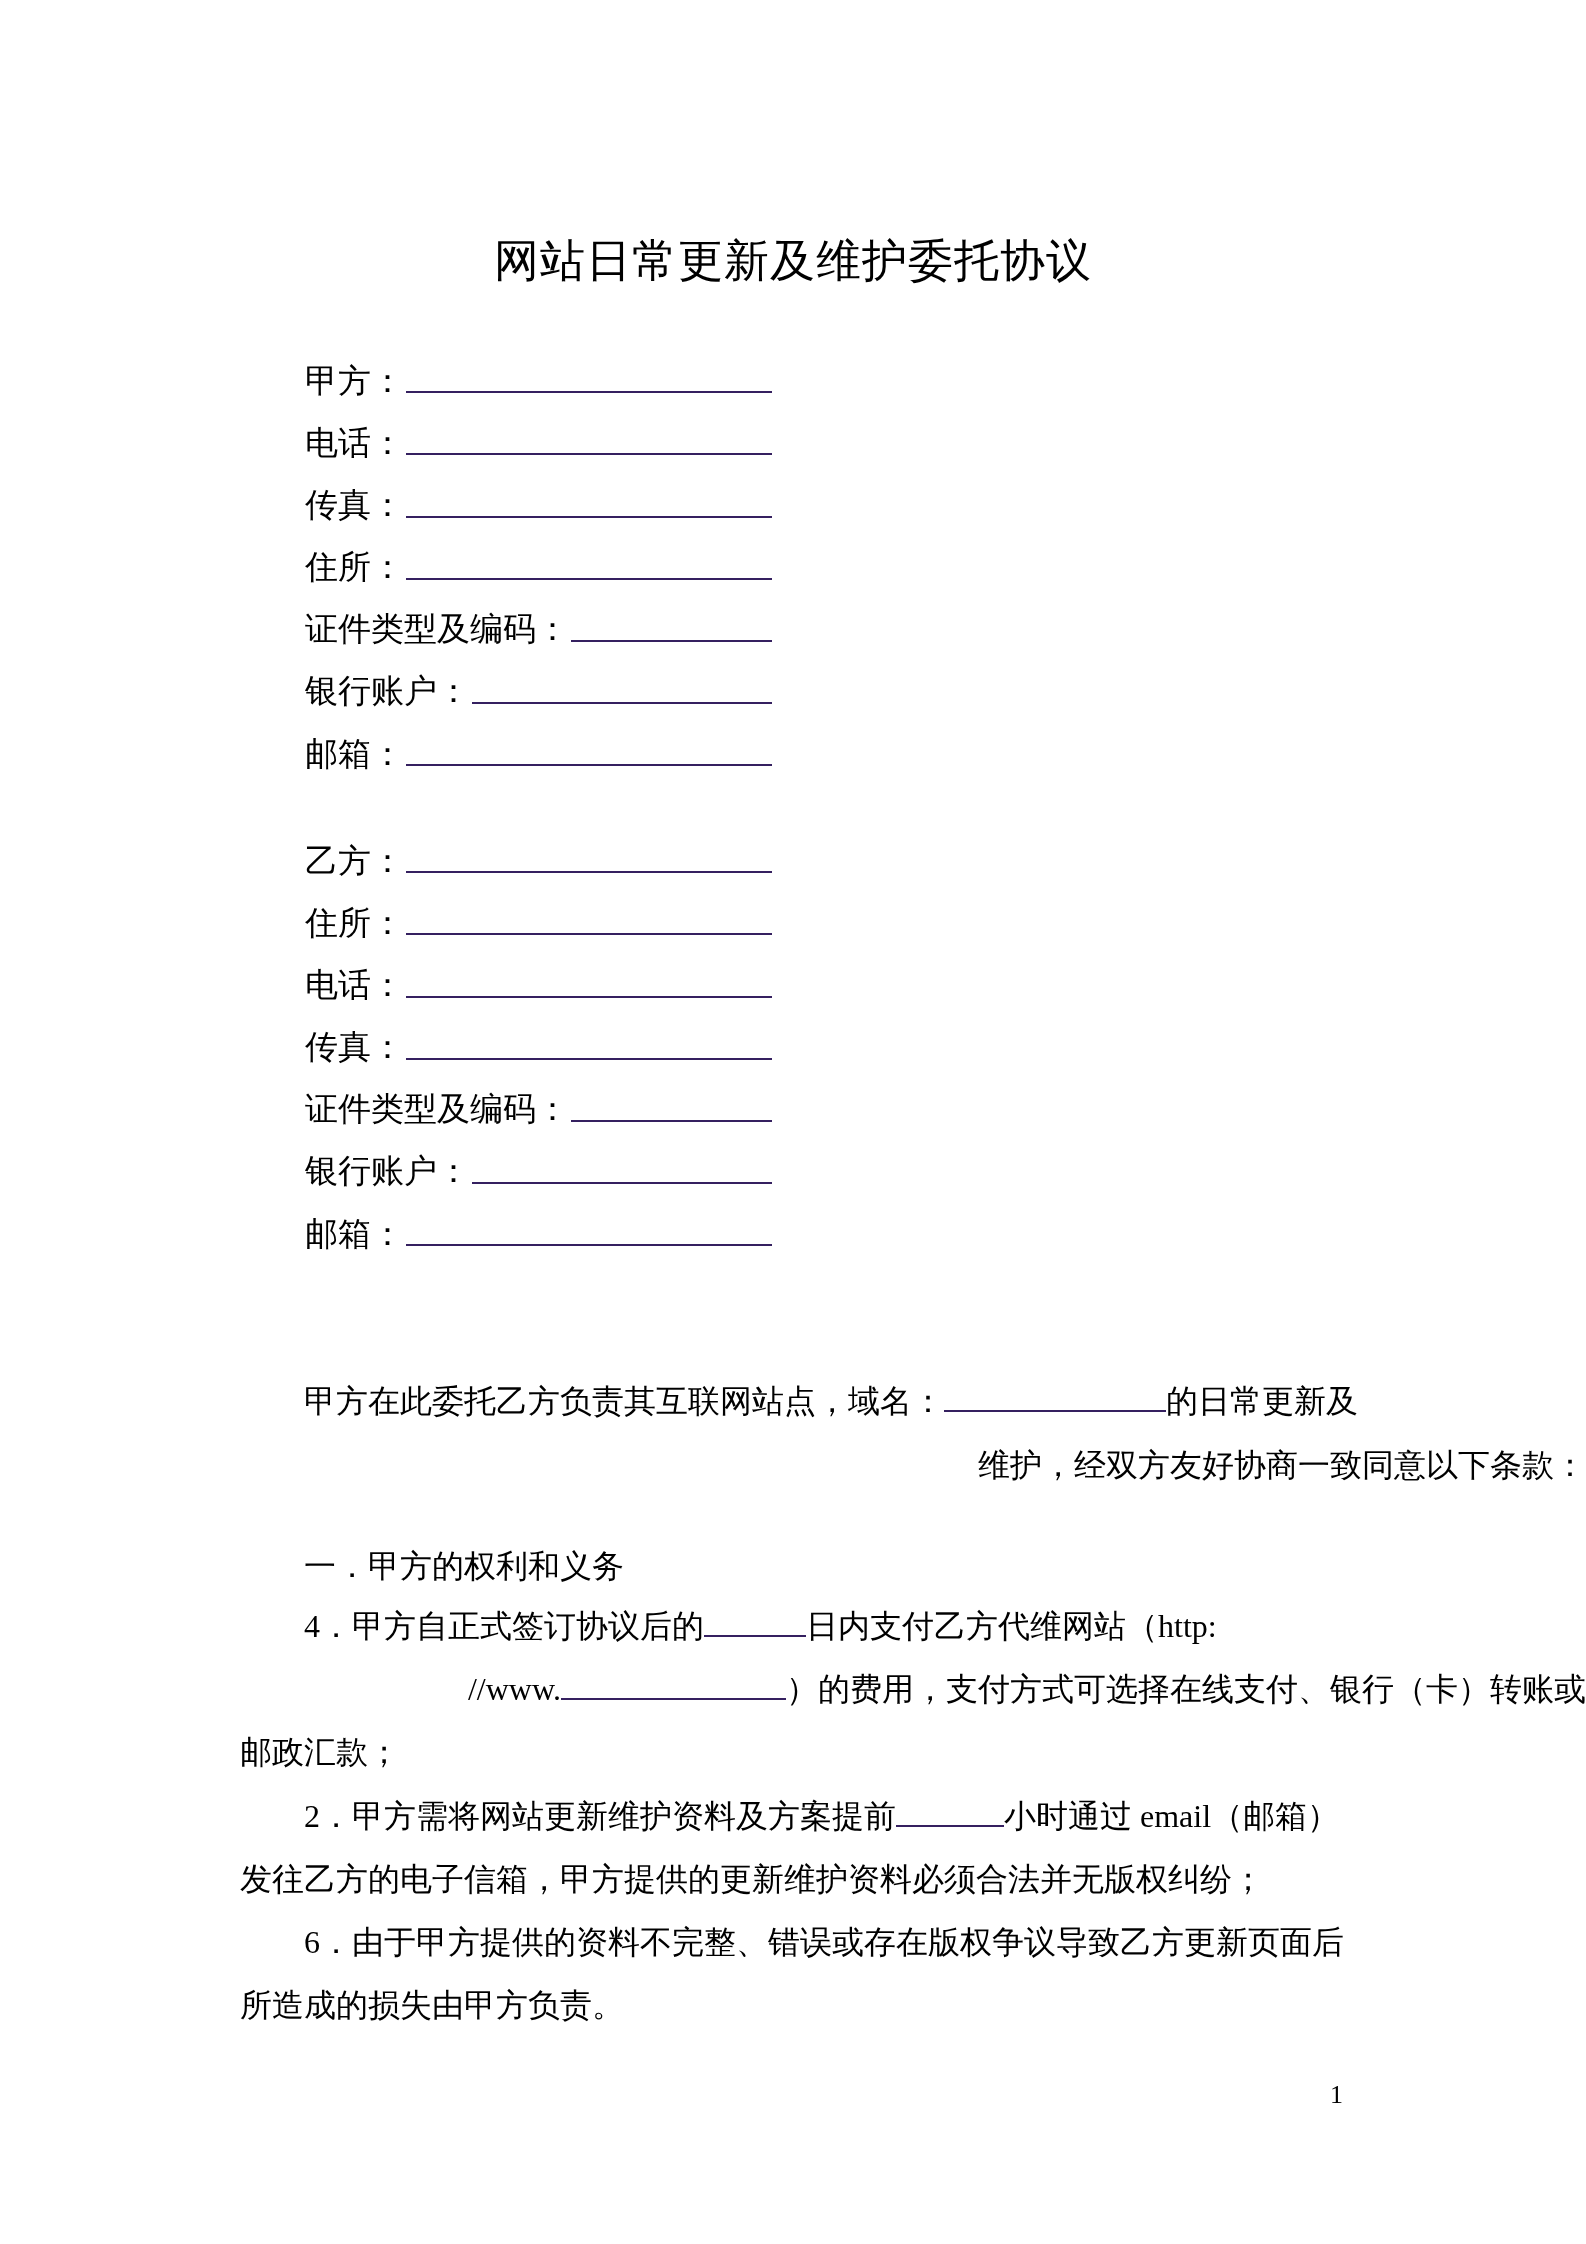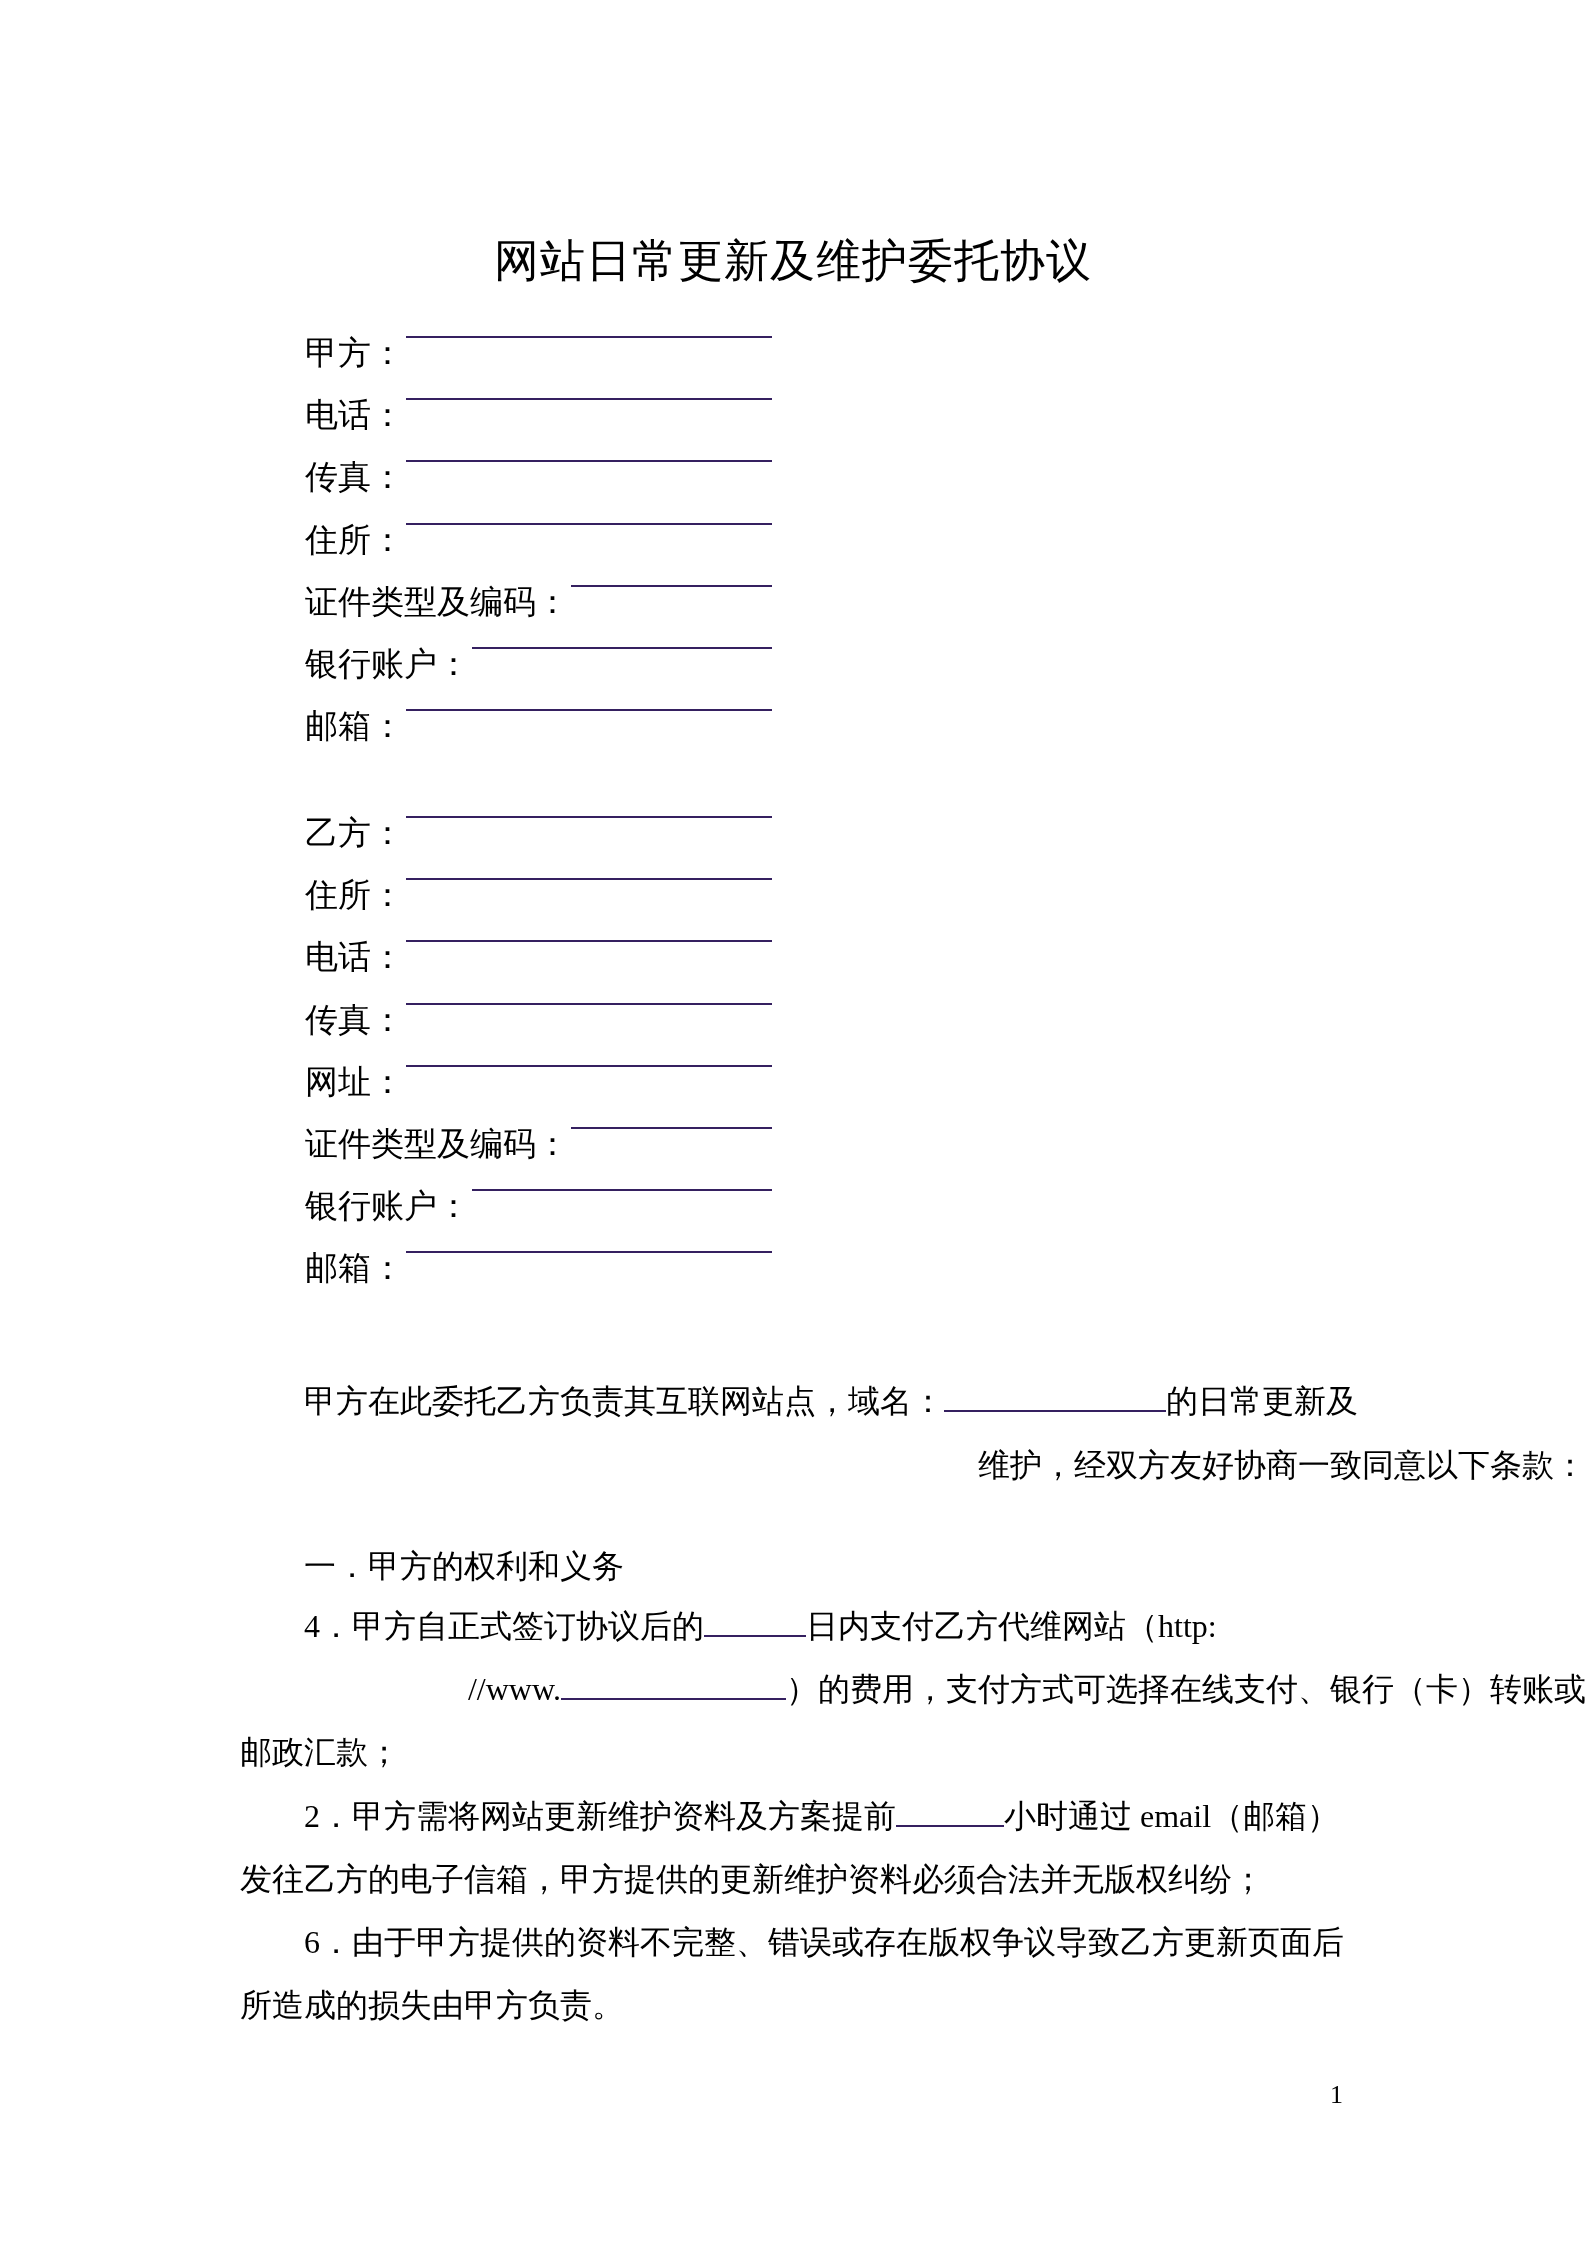--- a/index.html
+++ b/index.html
@@ -14,21 +14,21 @@
   .doc-title{
     position:absolute;top:236px;left:0;width:100%;
     text-align:center;
     font-size:45px;line-height:1.15;
     letter-spacing:1px;
     white-space:nowrap;
   }
   .fields{position:absolute;left:305px;width:467px;}
   #party-a{top:336px;}
   #party-b{top:816px;}
-  .frow{height:62.2px;display:flex;align-items:flex-start;}
+  .frow{height:62.2px;display:flex;align-items:flex-end;}
   .flabel{font-size:33px;line-height:1.05;white-space:nowrap;}
   .fblank{flex:1;border-bottom:2px solid #352060;margin:0 0 5px 2px;}
   .bline{
     position:absolute;left:240px;width:1346px;
     font-size:32px;line-height:1;
     white-space:nowrap;
   }
   .bline.indent{padding-left:64px;}
   .blank{display:inline-block;border-bottom:2px solid #352060;height:4px;}
   .pagenum{position:absolute;left:1330px;top:2082px;font-size:26px;line-height:1;}
@@ -82,24 +82,20 @@
       </div>
       <div class="frow">
         <span class="flabel">电话：</span>
         <span class="fblank"></span>
       </div>
       <div class="frow">
         <span class="flabel">传真：</span>
         <span class="fblank"></span>
       </div>
       <div class="frow">
-        <span class="flabel">网址：</span>
-        <span class="fblank"></span>
-      </div>
-      <div class="frow">
         <span class="flabel">证件类型及编码：</span>
         <span class="fblank"></span>
       </div>
       <div class="frow">
         <span class="flabel">银行账户：</span>
         <span class="fblank"></span>
       </div>
       <div class="frow">
         <span class="flabel">邮箱：</span>
         <span class="fblank"></span>

